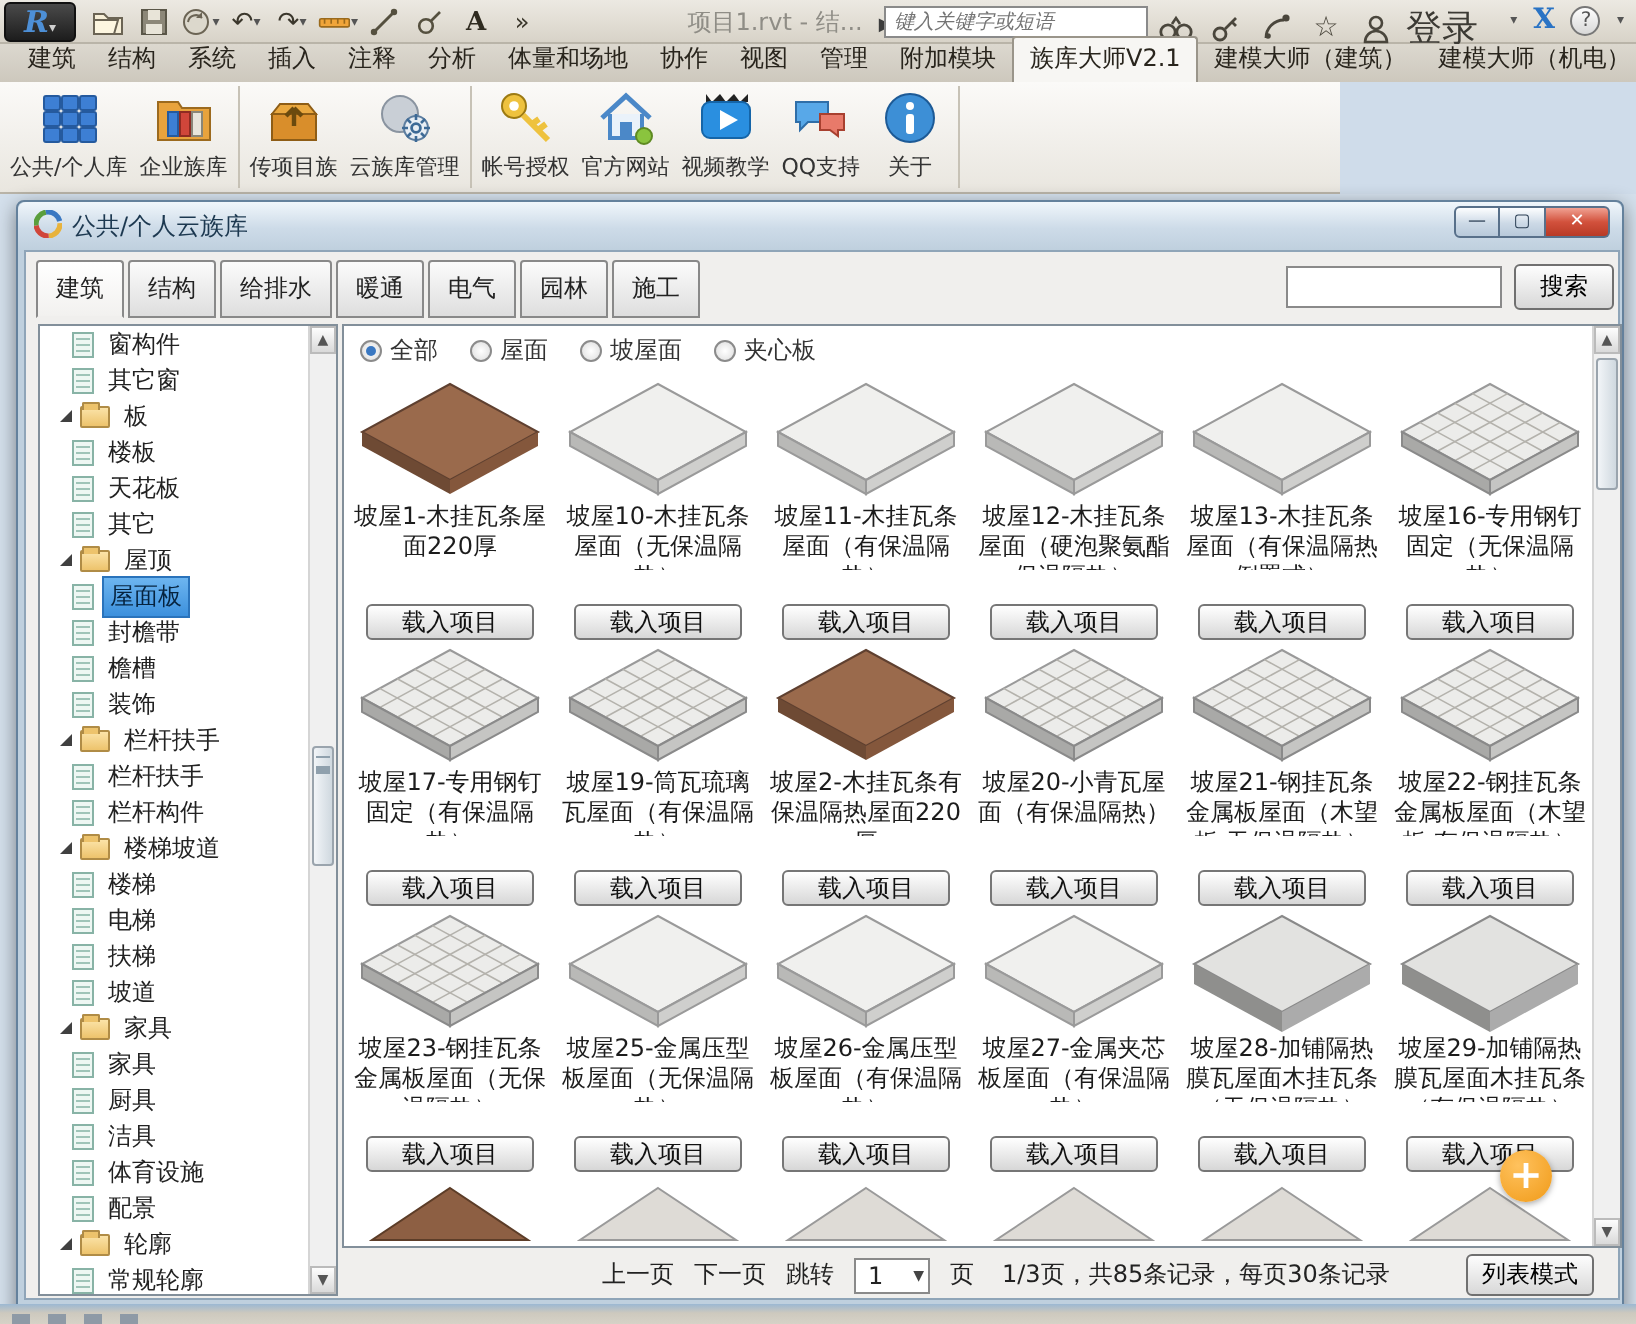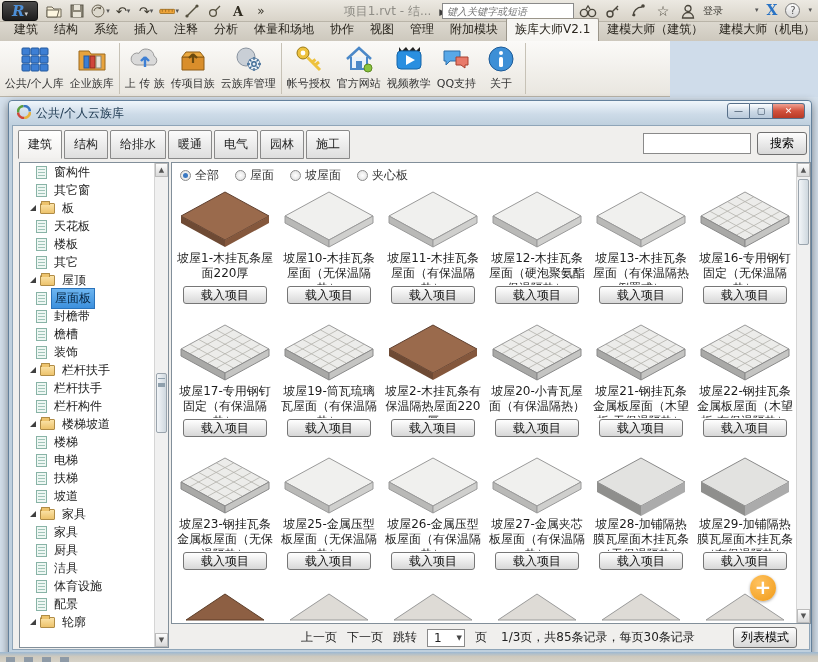--- a/index.html
+++ b/index.html
@@ -17,21 +17,21 @@
   .rlogo .caret { color:#cfcfcf; font-size:7px; }
   .qat { position:absolute; left:44px; top:2px; display:flex; align-items:center; gap:3px; }
   .qicon { width:20px; height:18px; display:inline-flex; align-items:center; justify-content:center; color:#4a463c; }
   .qicon svg { display:block; }
   .doctitle { position:absolute; left:300px; top:3px; width:190px; text-align:center;
     color:#8f8d86; font-size:12px; white-space:nowrap; }
   .playarrow { color:#3c3c3c; font-size:9px; margin-left:8px; }
   .infosearch { position:absolute; left:442px; top:3px; width:132px; height:16px;
     border:1px solid #8a8a8a; font:italic 10px "DejaVu Sans",sans-serif; color:#8a8a8a; padding:4px 4px; background:#fff; }
   .tb-icons { position:absolute; left:578px; top:2px; display:flex; align-items:center; gap:5px; }
-  .signin { color:#3c3a34; font-size:10px; }
+  .signin { color:#3c3a34; font-size:18px; }
   .tb-right { position:absolute; right:6px; top:2px; display:flex; align-items:center; gap:8px; }
   .dd { color:#555; font-size:7px; }
   .xchg { color:#2a73c4; font:bold 14px "DejaVu Serif",serif; }
   .helpq { width:15px; height:15px; border-radius:50%; border:1px solid #777;
     background:linear-gradient(#fefefe,#d8d8d8); color:#555; font-size:10px; text-align:center; line-height:13px; }
 
   
   .ribbontabs { position:absolute; left:0; top:22px; width:818px; height:19px;
     background:linear-gradient(#dcd8cf,#cdc8bd); display:flex; align-items:flex-end; padding-left:6px; }
   .rtab { padding:2px 8px 3px; font-size:12px; color:#29251d; white-space:nowrap; cursor:default; }
@@ -108,21 +108,21 @@
     border:1px solid #828f9a; overflow:hidden; }
   .filters { position:absolute; left:8px; top:4px; display:flex; gap:16px; align-items:center; }
   .fopt { display:flex; align-items:center; gap:4px; font-size:12px; color:#333; }
   .radio { width:11px; height:11px; border-radius:50%; border:1px solid #8b8b8b; background:radial-gradient(#fff,#dcdcdc); position:relative; }
   .radio.checked:before { content:""; position:absolute; left:2px; top:2px; width:5px; height:5px; border-radius:50%; background:#3a78c2; }
   .grid { position:absolute; left:1px; top:24px; width:624px; display:flex; flex-wrap:wrap; }
   .card { width:104px; height:133px; display:flex; flex-direction:column; align-items:center; }
   .thumb { width:104px; height:64px; display:flex; align-items:center; justify-content:center; }
   .cname { width:100px; height:34px; overflow:hidden; text-align:center; font-size:12px; line-height:15px;
     color:#1c1c1c; word-break:break-all; }
-  .loadbtn { width:84px; height:18px; margin-top:1px; font-size:12px; line-height:14px; color:#111;
+  .loadbtn { width:84px; height:18px; margin-top:17px; font-size:12px; line-height:14px; color:#111;
     border:1px solid #767676; border-radius:3px; background:linear-gradient(#ffffff,#d7d7d7); cursor:default; }
   .partialrow { position:absolute; left:1px; top:423px; width:624px; height:38px; overflow:hidden; display:flex; }
   .pcell { width:104px; height:38px; display:flex; justify-content:center; }
   .c-sb { position:absolute; right:0; top:0; width:14px; height:100%; background:#f0f0f0; border-left:1px solid #d5d5d5; }
   .fab { position:absolute; right:34px; bottom:22px; width:26px; height:26px; border-radius:50%;
     background:radial-gradient(circle at 35% 30%, #ffc25e, #f09a18); color:#fff; font-size:20px; font-weight:bold;
     text-align:center; line-height:24px; box-shadow:0 1px 3px rgba(0,0,0,.35); }
 
   
   .pagebar { position:absolute; left:148px; top:499px; width:640px; height:25px;
@@ -286,29 +286,20 @@
             <rect x="14" y="13" width="5" height="12" fill="#d0463a" stroke="#8e2b22"></rect>
             <rect x="20" y="13" width="5" height="12" fill="#e8e4da" stroke="#8a8678"></rect>
           </svg>
         </div>
         <div class="rlabel">企业族库</div>
       </div>
       <div class="rsep"></div>
       <div class="rbtn">
         <div class="ric">
           <svg width="32" height="32" viewBox="0 0 32 32">
-            <path d="M8 22a6 6 0 1 1 2-11.7A8 8 0 0 1 25 13a5 5 0 0 1 0 9z" fill="#d9d9d9" stroke="#9a9a9a"></path>
-            <path d="M16 24V14m0 0l-4 4m4-4l4 4" stroke="#3d7fd4" stroke-width="2.4" fill="none"></path>
-          </svg>
-        </div>
-        <div class="rlabel">上 传 族</div>
-      </div>
-      <div class="rbtn">
-        <div class="ric">
-          <svg width="32" height="32" viewBox="0 0 32 32">
             <path d="M5 14h22v13H5z" fill="#d98e2b" stroke="#8e5d16"></path>
             <path d="M5 14l4-5h14l4 5z" fill="#eaa83f" stroke="#8e5d16"></path>
             <path d="M16 20v-9m0 0l-4 4m4-4l4 4" stroke="#6b4a0e" stroke-width="2.2" fill="none"></path>
           </svg>
         </div>
         <div class="rlabel">传项目族</div>
       </div>
       <div class="rbtn">
         <div class="ric">
           <svg width="32" height="32" viewBox="0 0 32 32">
@@ -416,25 +407,25 @@
             <div class="tdoc-ic"></div>
             <div class="tlabel">其它窗</div>
           </div>
           <div class="trow">
             <div class="texp"></div>
             <div class="tfolder-ic"></div>
             <div class="tlabel">板</div>
           </div>
           <div class="trow">
             <div class="tdoc-ic"></div>
+            <div class="tlabel">楼板</div>
+          </div>
+          <div class="trow">
+            <div class="tdoc-ic"></div>
             <div class="tlabel">天花板</div>
-          </div>
-          <div class="trow">
-            <div class="tdoc-ic"></div>
-            <div class="tlabel">楼板</div>
           </div>
           <div class="trow">
             <div class="tdoc-ic"></div>
             <div class="tlabel">其它</div>
           </div>
           <div class="trow">
             <div class="texp"></div>
             <div class="tfolder-ic"></div>
             <div class="tlabel">屋顶</div>
           </div>
@@ -510,20 +501,24 @@
             <div class="tlabel">体育设施</div>
           </div>
           <div class="trow">
             <div class="tdoc-ic"></div>
             <div class="tlabel">配景</div>
           </div>
           <div class="trow">
             <div class="texp"></div>
             <div class="tfolder-ic"></div>
             <div class="tlabel">轮廓</div>
+          </div>
+          <div class="trow">
+            <div class="tdoc-ic"></div>
+            <div class="tlabel">常规轮廓</div>
           </div>
           <div class="tree-sb">
           <div class="sb-btn">▲</div>
           <div class="sb-thumb" style="top:210px;height:60px;">
               <div class="grip"></div>
             </div>
           <div class="sb-btn bottom">▼</div>
         </div>
       </div>
 

